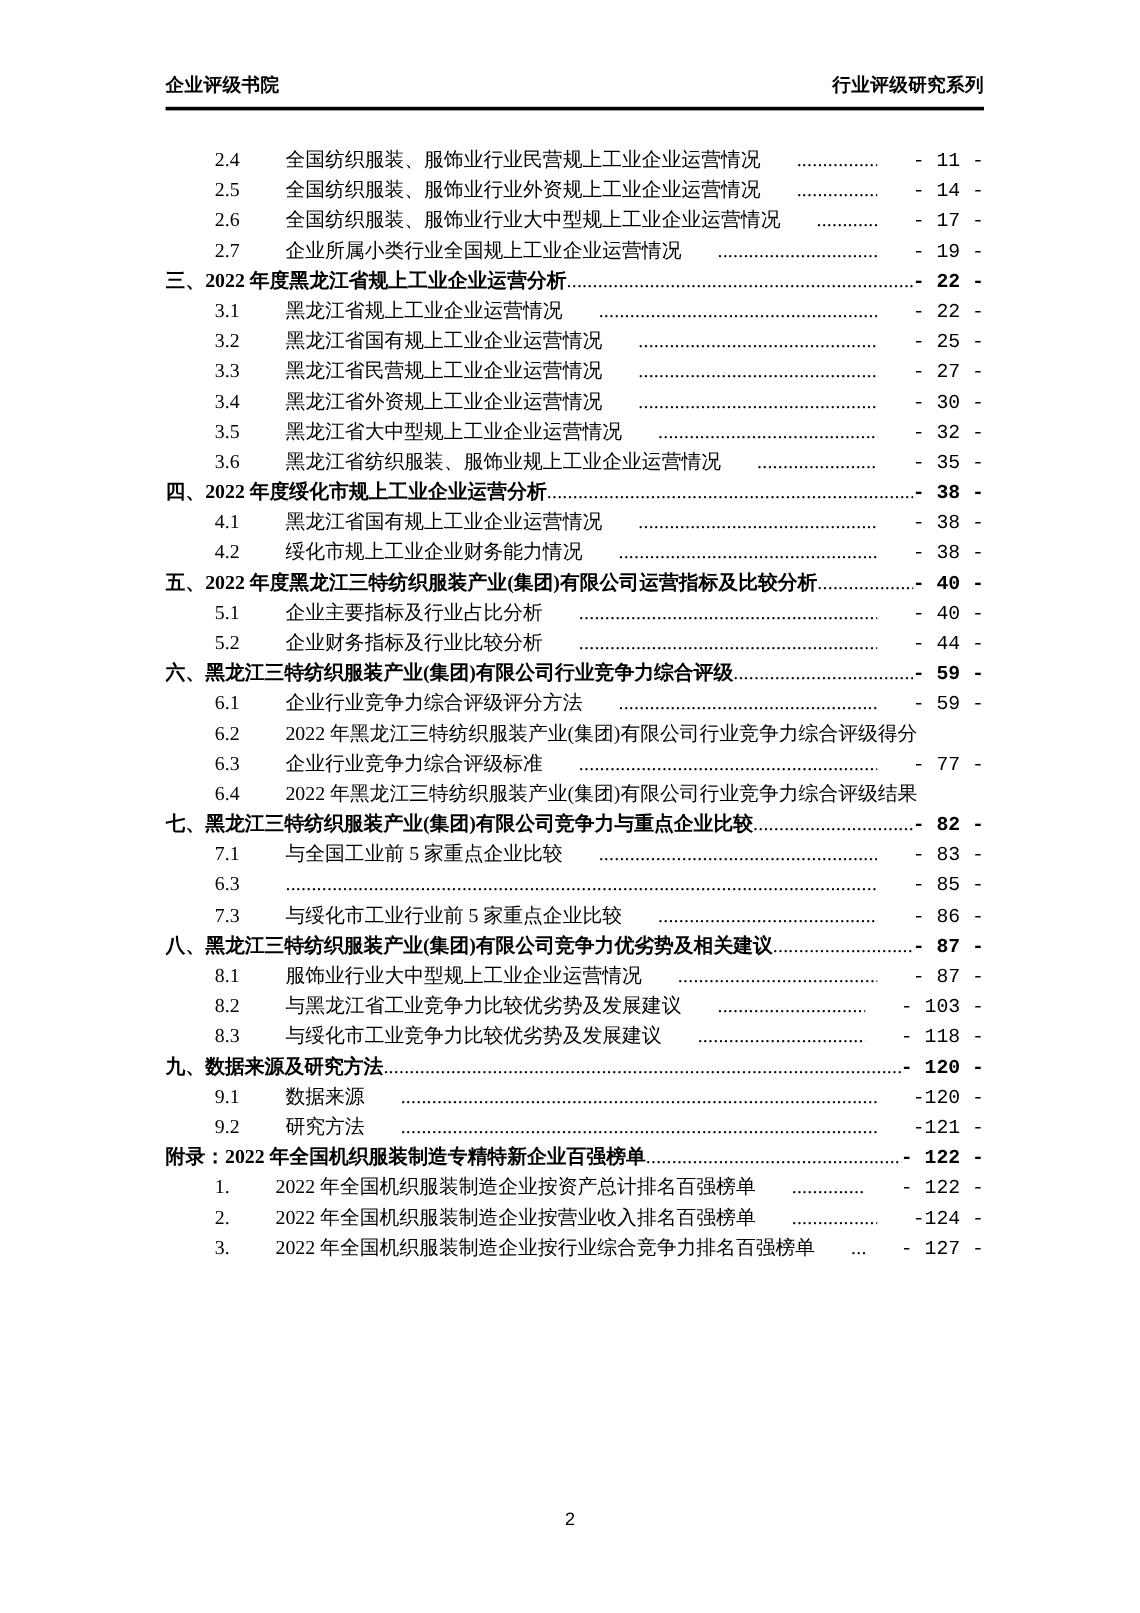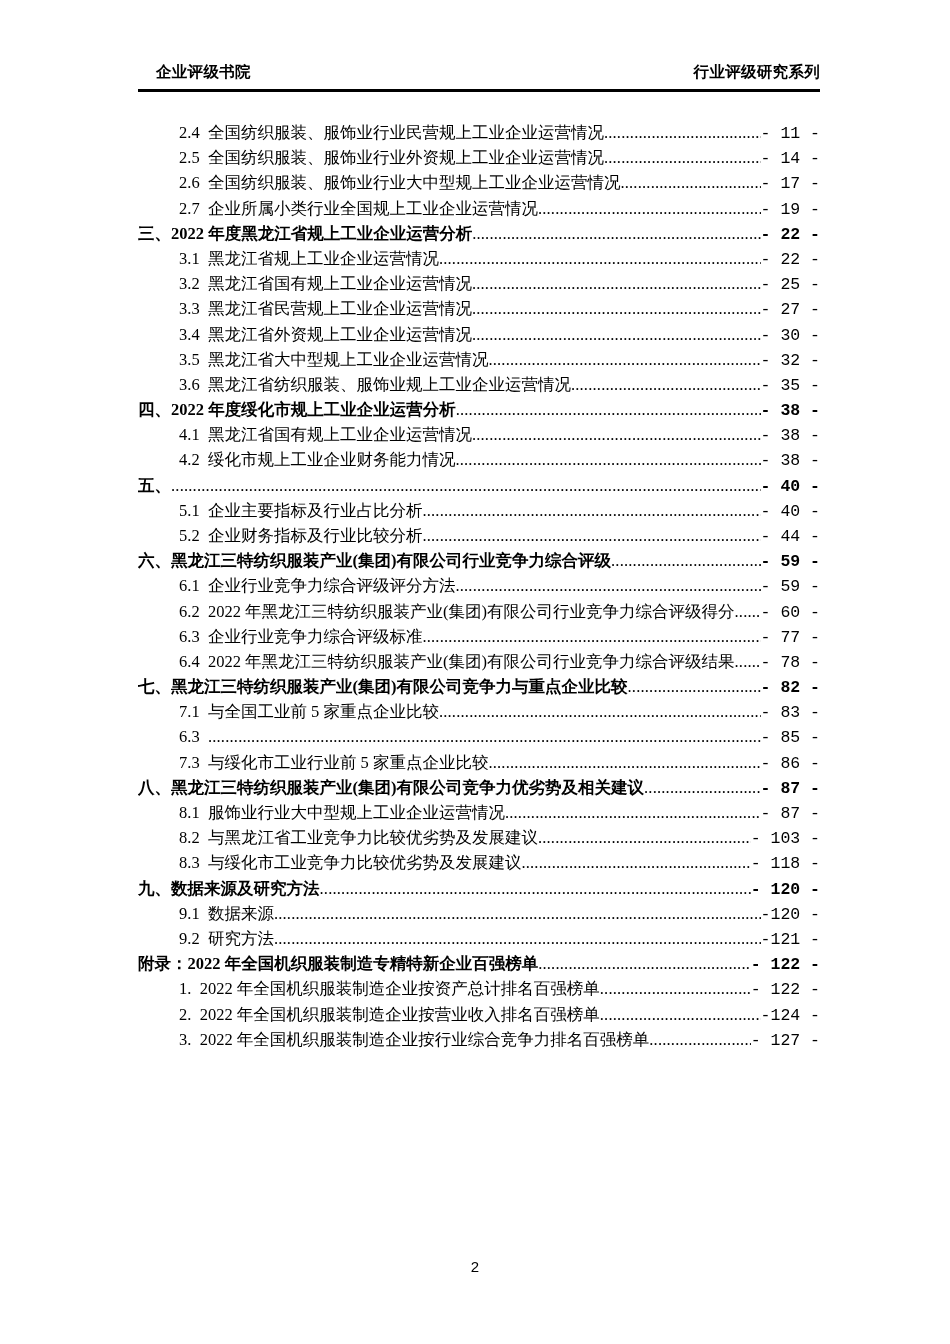--- a/index.html
+++ b/index.html
@@ -28,21 +28,20 @@
     display: flex;
     justify-content: space-between;
     align-items: flex-end;
     font-size: 15.5px;
     font-weight: 700;
     letter-spacing: 0.3px;
     line-height: 1.3;
   }
   .header-left, .header-right {
     white-space: nowrap;
-    margin-left: 18px;
   }
   .header-rule {
     position: absolute;
     left: 138px;
     top: 89px;
     width: 682px;
     height: 3px;
     background: #000000;
   }
 
@@ -68,20 +67,21 @@
   .toc-entry.lvl1 {
     padding-left: 0px;
     font-weight: 700;
     font-size: 16.5px;
   }
   
   .toc-entry.lvl2 {
     padding-left: 41px;
     font-weight: 400;
     font-size: 16.5px;
+    gap: 30px;
   }
 
   .toc-num {
     flex: 0 0 auto;
     white-space: pre;
   }
   .toc-title {
     flex: 0 0 auto;
     white-space: pre;
   }
@@ -207,20 +207,21 @@
         <span class="toc-page">- 38 -</span>
       </div>
       <div class="toc-entry lvl2">
         <span class="toc-num">4.2  </span>
         <span class="toc-title">绥化市规上工业企业财务能力情况</span>
         <span class="toc-leader">.......................................................................................................................................................................................................</span>
         <span class="toc-page">- 38 -</span>
       </div>
       <div class="toc-entry lvl1">
         <span class="toc-num">五、</span>
+        <span class="toc-title">2022 年度黑龙江三特纺织服装产业(集团)有限公司运营指标及比较分析</span>
         <span class="toc-leader">.......................................................................................................................................................................................................</span>
         <span class="toc-page">- 40 -</span>
       </div>
       <div class="toc-entry lvl2">
         <span class="toc-num">5.1  </span>
         <span class="toc-title">企业主要指标及行业占比分析</span>
         <span class="toc-leader">.......................................................................................................................................................................................................</span>
         <span class="toc-page">- 40 -</span>
       </div>
       <div class="toc-entry lvl2">

